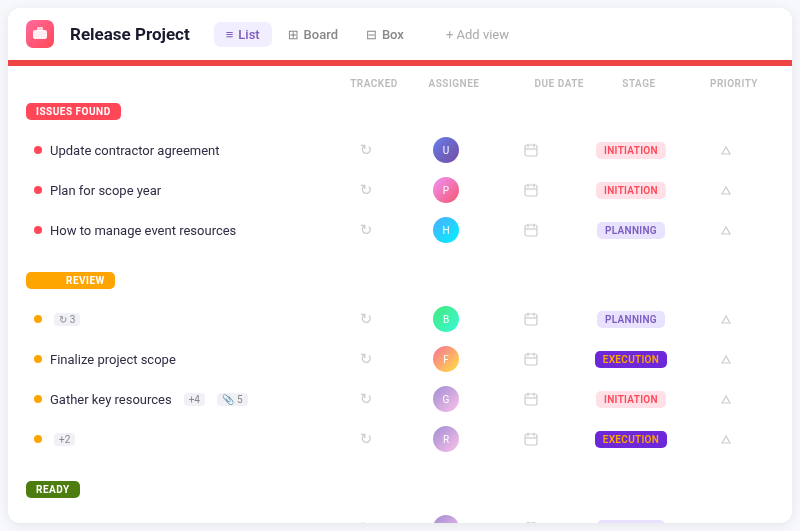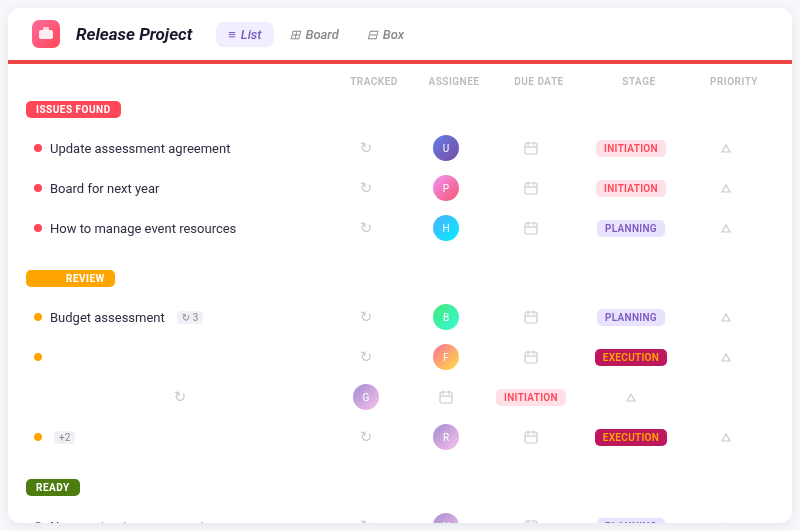--- a/index.html
+++ b/index.html
@@ -17,24 +17,23 @@
       margin: 8px;
       height: calc(531px - 16px);
       box-shadow: 0 2px 12px rgba(0,0,0,0.08);
       display: flex;
       flex-direction: column;
       overflow: hidden;
     }
     .header {
       display: flex;
       align-items: center;
-      padding: 12px 24px;
-      border-bottom: 4px solid #ef4444;
+      padding: 12px 18px;
+      border-bottom: 6px solid #ef4444;
       gap: 16px;
-      font-style: italic;
     }
     .project-icon {
       width: 28px;
       height: 28px;
       background: linear-gradient(135deg, #ff6b9d, #ff4757);
       border-radius: 7px;
       display: flex;
       align-items: center;
       justify-content: center;
       font-size: 14px;
@@ -190,21 +189,21 @@
     .stage-initiation {
       background: #ffe0e6;
       color: #ff4757;
       text-align: right;
     }
     .stage-planning {
       background: #e8e2ff;
       color: #7c5cbf;
     }
     .stage-execution {
-      background: #be185d;
+      background: #6d28d9;
       color: #ffa502;
     }
     
     .av1 { background: linear-gradient(135deg, #667eea, #764ba2); color: white; font-size: 10px; }
     .av2 { background: linear-gradient(135deg, #f093fb, #f5576c); color: white; font-size: 10px; }
     .av3 { background: linear-gradient(135deg, #4facfe, #00f2fe); color: white; font-size: 10px; }
     .av4 { background: linear-gradient(135deg, #43e97b, #38f9d7); color: white; font-size: 10px; }
     .av5 { background: linear-gradient(135deg, #fa709a, #fee140); color: white; font-size: 10px; }
     .av6 { background: linear-gradient(135deg, #a18cd1, #fbc2eb); color: white; font-size: 10px; }
   </style>
@@ -227,41 +226,44 @@
       </div>
       <div class="nav-tab">
         <span class="nav-tab-icon">⊞</span>
         <span>Board</span>
       </div>
       <div class="nav-tab">
         <span class="nav-tab-icon">⊟</span>
         <span>Box</span>
       </div>
     </nav>
+    <div class="add-view">
+      <span>+ Add view</span>
+    </div>
   </div>
 
   <div class="table-container">
     <div class="table-header">
       <div></div>
       <div style="text-align:center">TRACKED</div>
       <div style="text-align:center">ASSIGNEE</div>
-      <div style="text-align:center">DUE DATE</div>
+      <div style="text-align:right">DUE DATE</div>
       <div style="text-align:center">STAGE</div>
       <div style="text-align:center">PRIORITY</div>
     </div>
 
     <div id="groups-container">
         <div class="group-section">
           <div class="group-header">
             <span class="group-badge badge-issues">ISSUES FOUND</span>
           </div>
           <div class="task-row">
             <div class="task-name">
               <span class="task-dot dot-red"></span>
-              <span>Update assessment agreement</span>
+              <span>Update contractor agreement</span>
             </div>
             <div class="task-cell" style="font-size: 15px; color: rgb(204, 204, 204);">↻</div>
             <div class="task-cell">
               <div class="avatar av1">U</div>
             </div>
             <div class="task-cell">
               <svg width="14" height="14" viewBox="0 0 14 14" fill="none">
                 <rect x="1" y="2" width="12" height="11" rx="2" stroke="#ccc" stroke-width="1.2"></rect>
                 <line x1="4" y1="1" x2="4" y2="4" stroke="#ccc" stroke-width="1.2" stroke-linecap="round"></line>
                 <line x1="10" y1="1" x2="10" y2="4" stroke="#ccc" stroke-width="1.2" stroke-linecap="round"></line>
@@ -273,21 +275,21 @@
             </div>
             <div class="task-cell">
               <svg width="13" height="13" viewBox="0 0 13 13" fill="none">
                 <path d="M2 10 L6 3 L10 10 Z" stroke="#ccc" stroke-width="1.2" fill="none"></path>
               </svg>
             </div>
           </div>
           <div class="task-row">
             <div class="task-name">
               <span class="task-dot dot-red"></span>
-              <span>Board for next year</span>
+              <span>Plan for scope year</span>
             </div>
             <div class="task-cell" style="font-size: 15px; color: rgb(204, 204, 204);">↻</div>
             <div class="task-cell">
               <div class="avatar av2">P</div>
             </div>
             <div class="task-cell">
               <svg width="14" height="14" viewBox="0 0 14 14" fill="none">
                 <rect x="1" y="2" width="12" height="11" rx="2" stroke="#ccc" stroke-width="1.2"></rect>
                 <line x1="4" y1="1" x2="4" y2="4" stroke="#ccc" stroke-width="1.2" stroke-linecap="round"></line>
                 <line x1="10" y1="1" x2="10" y2="4" stroke="#ccc" stroke-width="1.2" stroke-linecap="round"></line>
@@ -330,21 +332,20 @@
             </div>
           </div>
         </div>
         <div class="group-section">
           <div class="group-header">
             <span class="group-badge badge-review">REVIEW</span>
           </div>
           <div class="task-row">
             <div class="task-name">
               <span class="task-dot dot-yellow"></span>
-              <span>Budget assessment</span>
               <span class="task-badge">↻ 3</span>
             </div>
             <div class="task-cell" style="font-size: 15px; color: rgb(204, 204, 204);">↻</div>
             <div class="task-cell">
               <div class="avatar av4">B</div>
             </div>
             <div class="task-cell">
               <svg width="14" height="14" viewBox="0 0 14 14" fill="none">
                 <rect x="1" y="2" width="12" height="11" rx="2" stroke="#ccc" stroke-width="1.2"></rect>
                 <line x1="4" y1="1" x2="4" y2="4" stroke="#ccc" stroke-width="1.2" stroke-linecap="round"></line>
@@ -357,20 +358,21 @@
             </div>
             <div class="task-cell">
               <svg width="13" height="13" viewBox="0 0 13 13" fill="none">
                 <path d="M2 10 L6 3 L10 10 Z" stroke="#ccc" stroke-width="1.2" fill="none"></path>
               </svg>
             </div>
           </div>
           <div class="task-row">
             <div class="task-name">
               <span class="task-dot dot-yellow"></span>
+              <span>Finalize project scope</span>
             </div>
             <div class="task-cell" style="font-size: 15px; color: rgb(204, 204, 204);">↻</div>
             <div class="task-cell">
               <div class="avatar av5">F</div>
             </div>
             <div class="task-cell">
               <svg width="14" height="14" viewBox="0 0 14 14" fill="none">
                 <rect x="1" y="2" width="12" height="11" rx="2" stroke="#ccc" stroke-width="1.2"></rect>
                 <line x1="4" y1="1" x2="4" y2="4" stroke="#ccc" stroke-width="1.2" stroke-linecap="round"></line>
                 <line x1="10" y1="1" x2="10" y2="4" stroke="#ccc" stroke-width="1.2" stroke-linecap="round"></line>
@@ -380,20 +382,26 @@
             <div class="task-cell">
               <span class="stage-badge stage-execution">EXECUTION</span>
             </div>
             <div class="task-cell">
               <svg width="13" height="13" viewBox="0 0 13 13" fill="none">
                 <path d="M2 10 L6 3 L10 10 Z" stroke="#ccc" stroke-width="1.2" fill="none"></path>
               </svg>
             </div>
           </div>
           <div class="task-row">
+            <div class="task-name">
+              <span class="task-dot dot-yellow"></span>
+              <span>Gather key resources</span>
+              <span class="task-badge">+4</span>
+              <span class="task-badge">📎 5</span>
+            </div>
             <div class="task-cell" style="font-size: 15px; color: rgb(204, 204, 204);">↻</div>
             <div class="task-cell">
               <div class="avatar av6">G</div>
             </div>
             <div class="task-cell">
               <svg width="14" height="14" viewBox="0 0 14 14" fill="none">
                 <rect x="1" y="2" width="12" height="11" rx="2" stroke="#ccc" stroke-width="1.2"></rect>
                 <line x1="4" y1="1" x2="4" y2="4" stroke="#ccc" stroke-width="1.2" stroke-linecap="round"></line>
                 <line x1="10" y1="1" x2="10" y2="4" stroke="#ccc" stroke-width="1.2" stroke-linecap="round"></line>
                 <line x1="1" y1="6" x2="13" y2="6" stroke="#ccc" stroke-width="1.2"></line>

